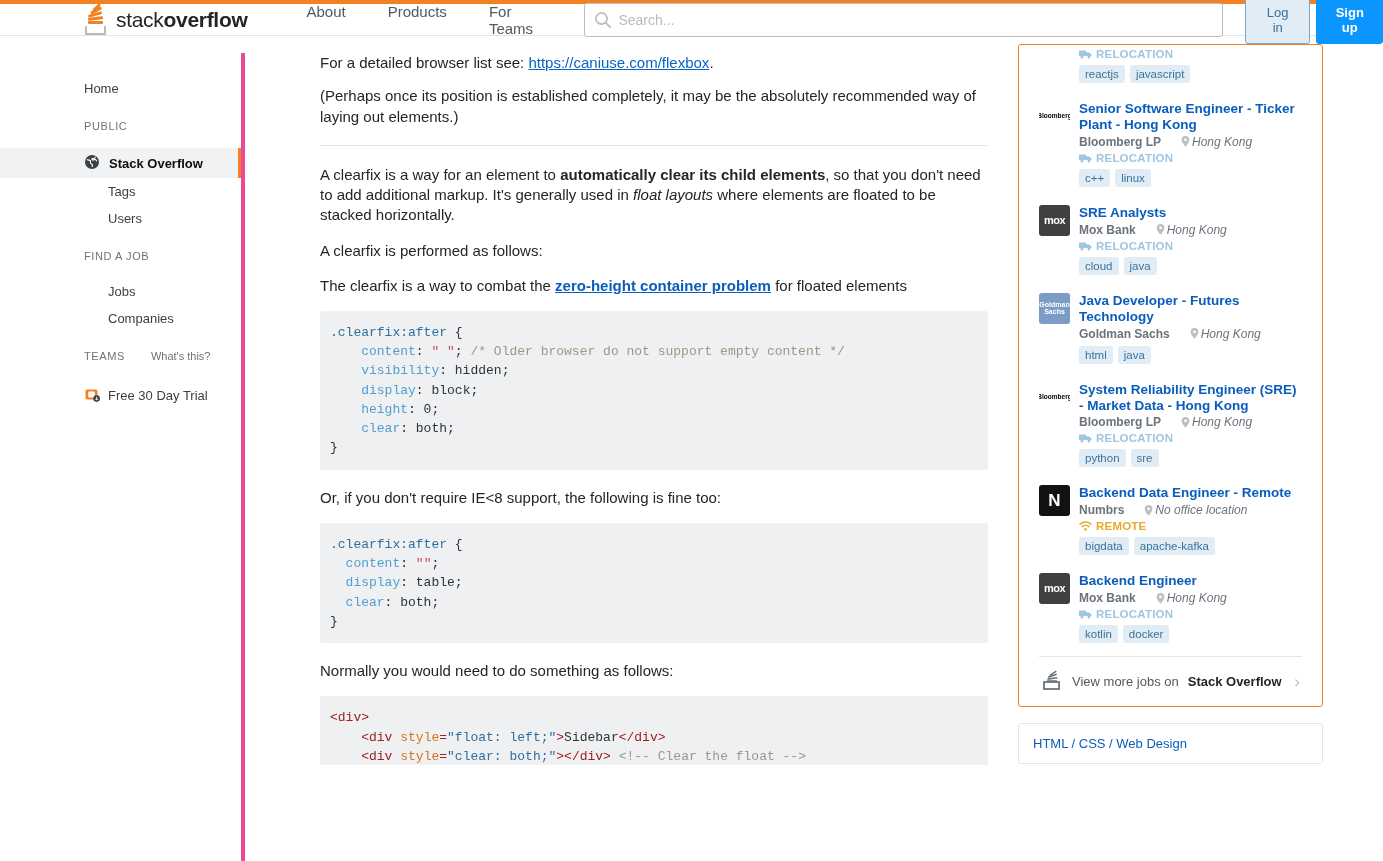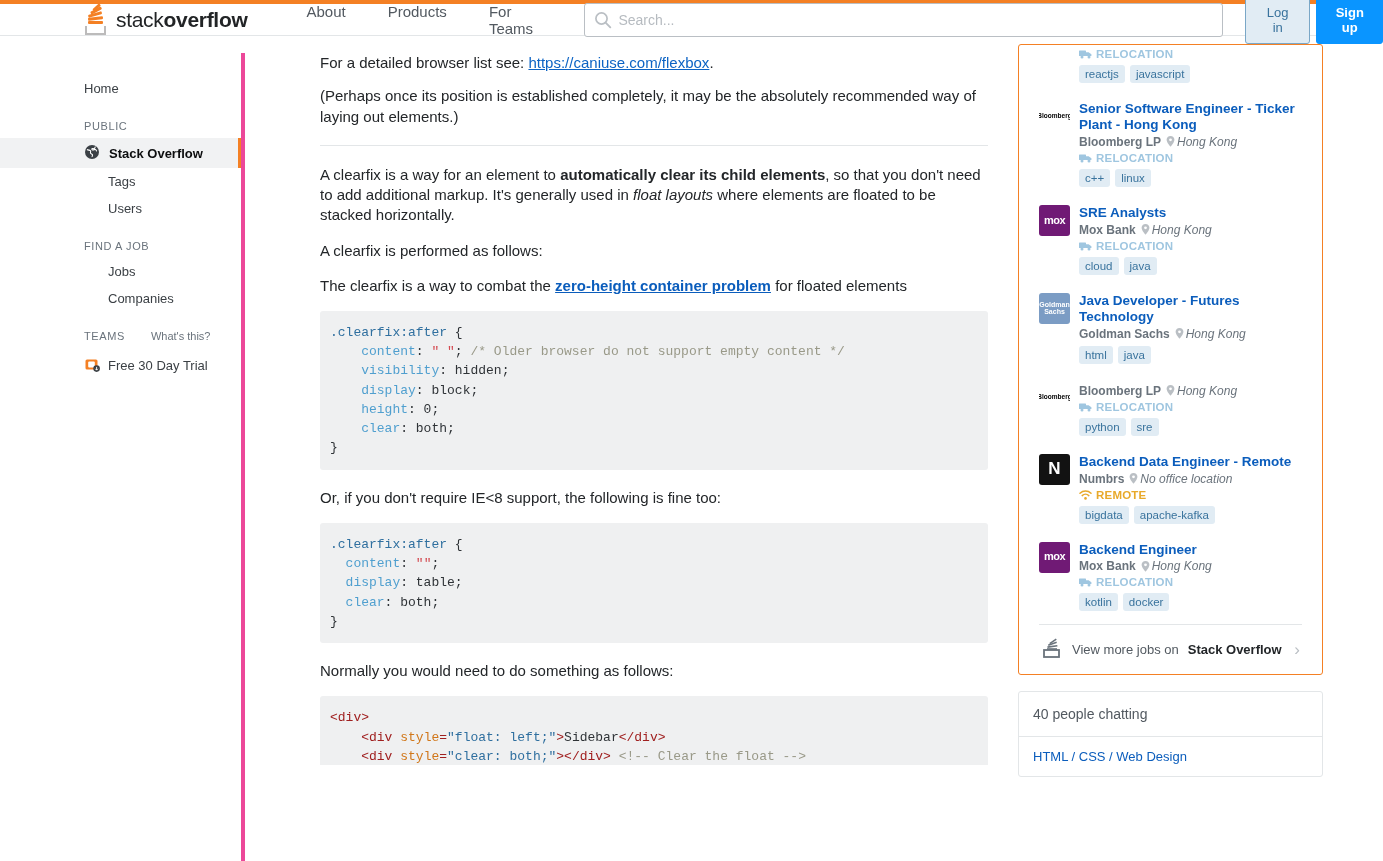--- a/index.html
+++ b/index.html
@@ -81,21 +81,21 @@
   }
 
   
   .sidebar {
     position: absolute; top: 53px; left: 0; width: 245px; height: 808px;
     border-right: 4px solid #ec4899; background: #ffffff;
     font-size: 13px; padding-top: 22px;
   }
   .sb-top-item { padding: 6px 0 6px 84px; color: #3b4045; font-size: 13px; cursor: pointer; }
   .sb-section-title {
-    padding: 18px 0 6px 84px; color: #6a737c; font-size: 11px;
+    padding: 18px 0 16px 84px; color: #6a737c; font-size: 11px;
     letter-spacing: 0.6px; text-transform: uppercase;
   }
   .sb-section-title.with-link { display: flex; align-items: center; gap: 26px; }
   .sb-whats-this {
     color: #6a737c; font-size: 11px; text-transform: none; letter-spacing: 0;
     cursor: pointer;
   }
   .sb-item {
     display: flex; align-items: center; gap: 7px;
     padding: 6px 0 6px 84px; color: #3b4045; cursor: pointer; position: relative;
@@ -152,31 +152,31 @@
     display: flex; gap: 9px; padding: 9px 0 9px 0; align-items: flex-start;
   }
   .job.partial { padding-top: 0; }
   .job-logo {
     width: 31px; height: 31px; flex: none; border-radius: 3px;
     display: flex; align-items: center; justify-content: center;
     font-size: 7px; color: #fff; overflow: hidden; text-align: center;
     line-height: 1.05; font-weight: bold;
   }
   .job-logo.bloomberg { background: #ffffff; color: #000; font-size: 6.5px; }
-  .job-logo.mox { background: #701a75; color: #fff; font-size: 11px; letter-spacing: -0.5px; }
+  .job-logo.mox { background: #404040; color: #fff; font-size: 11px; letter-spacing: -0.5px; }
   .job-logo.gs { background: #7b9cc4; color: #fff; font-size: 7px; }
   .job-logo.numbrs { background: #121212; color: #fff; font-size: 17px; font-weight: bold; }
   .job-body { flex: 1; min-width: 0; }
   .job-title {
     font-size: 13.5px; font-weight: bold; color: #0b5dbc;
     line-height: 1.18; cursor: pointer; display: block; text-decoration: none;
   }
   .job-meta {
     font-size: 12px; color: #6a737c; margin-top: 2px;
-    display: flex; align-items: flex-end; gap: 5px; flex-wrap: wrap;
+    display: flex; align-items: flex-end; gap: 20px; flex-wrap: wrap;
   }
   .job-company { font-weight: bold; color: #6a737c; }
   .job-loc { font-style: italic; display: inline-flex; align-items: center; gap: 2px; }
   .badge-row { margin-top: 3px; display: flex; align-items: center; gap: 4px; }
   .badge {
     font-size: 11.5px; font-weight: bold; letter-spacing: 0.2px;
     display: inline-flex; align-items: center; gap: 4px;
   }
   .badge.relocation { color: #9fc6e0; }
   .badge.remote { color: #e8a92a; }
@@ -446,20 +446,21 @@
         <div class="tags">
           <span class="tag">html</span>
           <span class="tag">java</span>
         </div>
       </div>
     </div>
 
     <div class="job">
       <div class="job-logo bloomberg">Bloomberg</div>
       <div class="job-body">
+        <a class="job-title" href="#">System Reliability Engineer (SRE) - Market Data - Hong Kong</a>
         <div class="job-meta">
           <span class="job-company">Bloomberg LP</span>
           <span class="job-loc">
             <svg width="9" height="11" viewBox="0 0 9 11">
                 <path d="M4.5 0C2.3 0 .6 1.7.6 3.8c0 2.8 3.9 7 3.9 7s3.9-4.2 3.9-7C8.4 1.7 6.7 0 4.5 0z" fill="#babfc4"></path>
                 <circle cx="4.5" cy="3.8" r="1.4" fill="#fff"></circle>
               </svg>
             <span>Hong Kong</span>
           </span>
         </div>
@@ -554,16 +555,15 @@
           <rect x="8" y="3.6" width="8" height="1.6" fill="#6a737c" transform="rotate(-35 12 4.4)"></rect>
         </svg>
       </span>
       <span>View more jobs on </span>
         <b>Stack Overflow</b>
       <span class="vm-chevron">›</span>
     </div>
   </div>
 
   <div class="chat-panel">
-    <div class="chat-head">40 people chatting</div>
     <div class="chat-body">HTML / CSS / Web Design</div>
   </div>
 </aside>
 
 </body></html>

